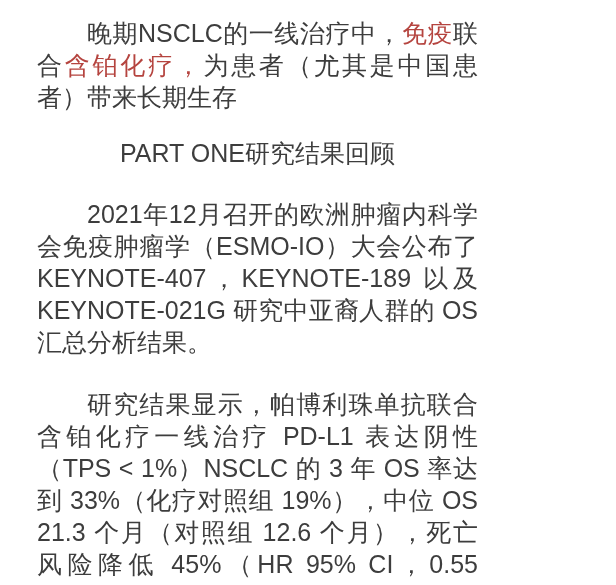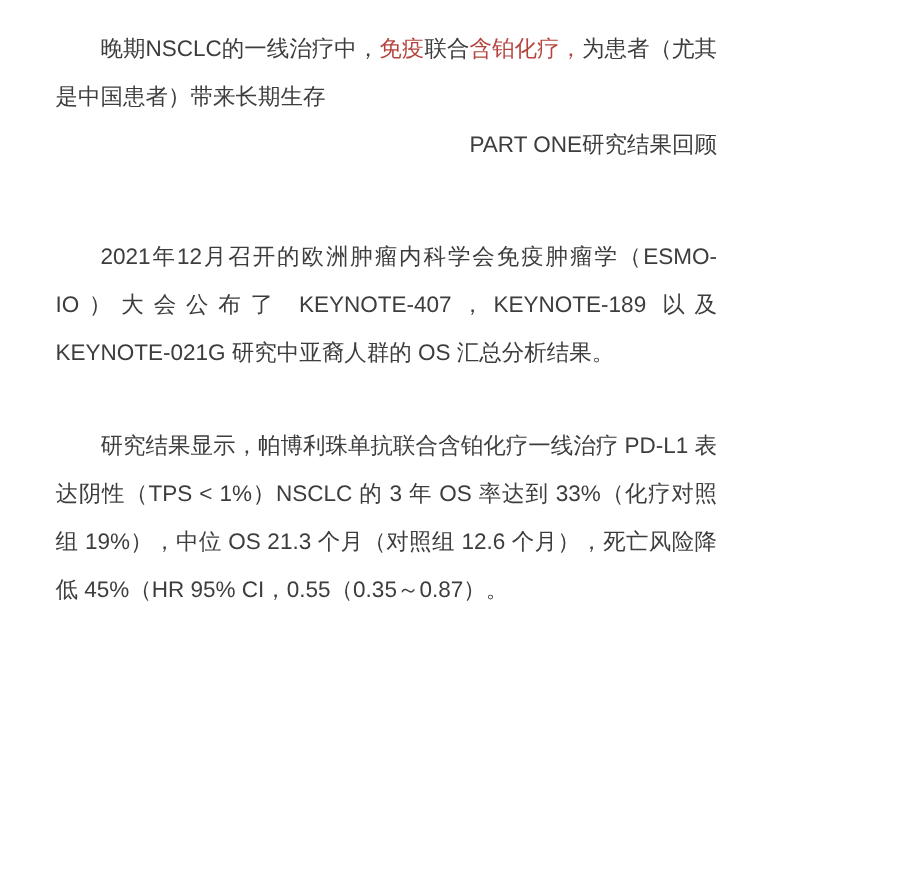--- a/index.html
+++ b/index.html
@@ -8,39 +8,40 @@
     background: #ffffff;
   }
   .page {
     position: relative;
     box-sizing: border-box;
     width: 516px;
     height: 585px;
     padding: 17px 38px 0 37px;
     background: #ffffff;
     font-family: "Liberation Sans", sans-serif;
-    font-size: 15px;
+    font-size: 25px;
     line-height: 32px;
     color: #3d3d3d;
     overflow: hidden;
   }
   .page p {
     margin: 0;
     text-align: justify;
     text-justify: inter-ideograph;
     text-indent: 2em;
     font-weight: 400;
   }
   .page p.para { margin-top: 30px; }
   .page p.para:first-child { margin-top: 0; }
   .page p.heading {
-    text-align: right;
+    margin-top: 24px;
+    text-align: center;
     text-indent: 0;
   }
-  .page p.heading + p.para { margin-top: 43px; }
+  .page p.heading + p.para { margin-top: 29px; }
   .page span.red { color: #b5443f; }
 </style>
 </head>
 <body>
 
 <article class="page" style="background: rgb(255, 255, 255); color: rgb(61, 61, 61);">
   <div id="article-content">
       <p class="para"><span>晚期NSCLC的一线治疗中，</span><span class="red" style="color: rgb(181, 68, 63);">免疫</span><span>联合</span><span class="red" style="color: rgb(181, 68, 63);">含铂化疗，</span><span>为患者（尤其是中国患者）带来长期生存</span></p>
       <p class="heading"><span>PART ONE研究结果回顾</span></p>
       <p class="para"><span>2021年12月召开的欧洲肿瘤内科学会免疫肿瘤学（ESMO-IO）大会公布了 KEYNOTE-407，KEYNOTE-189 以及 KEYNOTE-021G 研究中亚裔人群的 OS 汇总分析结果。</span></p>

